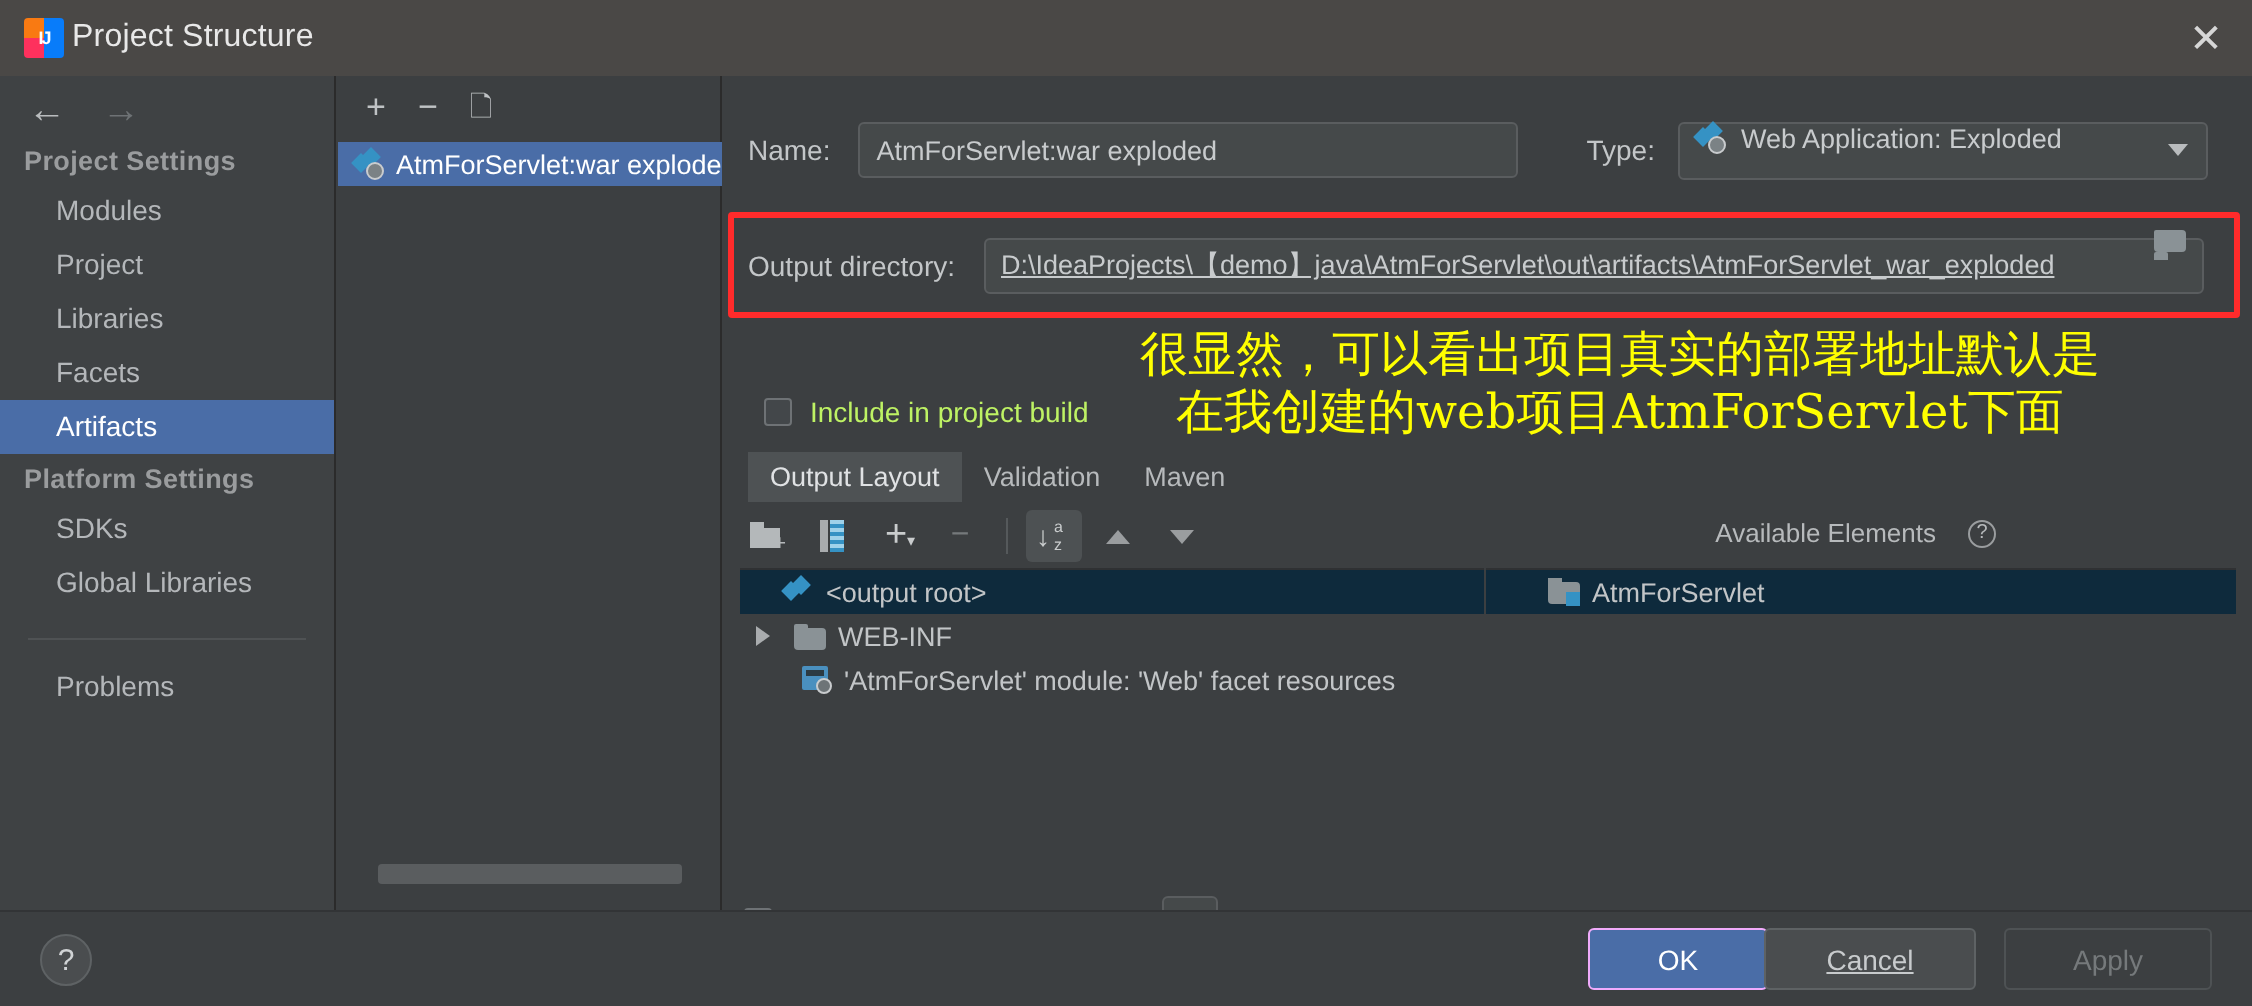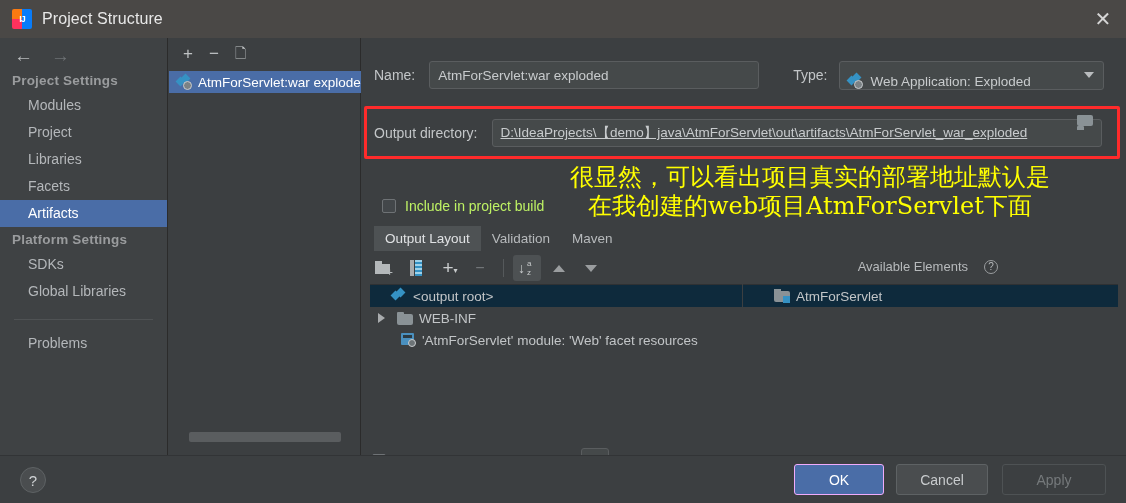--- a/index.html
+++ b/index.html
@@ -30,21 +30,21 @@
   .ij-logo .q2 { right:0; top:0; background:#087cfa; }
   .ij-logo .q3 { left:0; bottom:0; background:#fe315d; }
   .ij-logo .q4 { right:0; bottom:0; background:#087cfa; }
   .ij-logo .ijtxt {
     position:absolute; left:0; top:0; width:100%; height:100%;
     display:flex; align-items:center; justify-content:center;
     color:#fff; font-size:9px; font-weight:bold; letter-spacing:-1px;
     font-family:"Liberation Sans",sans-serif; z-index:2;
   }
   .title-text {
-    margin-left: 10px; color: #e8e8e8; font-size: 16px;
+    margin-left: 4px; color: #e8e8e8; font-size: 16px;
     letter-spacing: .1px;
   }
   .close-btn {
     position: absolute; right: 0; top: 0; width: 46px; height: 38px;
     display: flex; align-items: center; justify-content: center;
     color: #d6d6d6; font-size: 20px; font-weight: 300; cursor: default;
     font-family: "Liberation Sans", sans-serif;
   }
 
   
@@ -108,21 +108,21 @@
   .txtfield {
     background: #45494a; border: 1px solid #5a5d5f; border-radius: 3px;
     color: #c8cbcd; font-size: 13.5px; height: 28px;
     display: flex; align-items: center; padding: 0 8px;
   }
   #name-field { margin-left: 14px; width: 330px; }
   .type-label { margin-left: 34px; }
   .combo {
     margin-left: 12px; width: 265px; height: 29px;
     background: #45494a; border: 1px solid #5a5d5f; border-radius: 3px;
-    display: flex; align-items: flex-end; padding: 0 6px 0 8px;
+    display: flex; align-items: flex-start; padding: 0 6px 0 8px;
     color: #c8cbcd; font-size: 13.5px; gap: 7px; position: relative;
   }
   .combo .caret {
     position: absolute; right: 9px; top: 50%; transform: translateY(-50%);
     width: 0; height: 0; border-left: 5px solid transparent;
     border-right: 5px solid transparent; border-top: 6px solid #b9bcbe;
   }
 
   
   .redbox {
@@ -233,21 +233,21 @@
     border-radius: 50%; background: #4a4d4f; border: 1px solid #5e6264;
     color: #d0d3d5; font-size: 15px;
     display: flex; align-items: center; justify-content: center;
   }
   .btn {
     position: absolute; top: 8px; height: 31px; border-radius: 3px;
     display: flex; align-items: center; justify-content: center;
     font-size: 14px;
   }
   #ok-btn     { right: 242px; width: 90px; background: #4a6da7; color: #ffffff; border: 1px solid #f0abfc; }
-  #cancel-btn { right: 138px; width: 92px; background: #4a4d4f; color: #c8cbcd; border: 1px solid #5e6264; }
+  #cancel-btn { right: 138px; width: 106px; background: #4a4d4f; color: #c8cbcd; border: 1px solid #5e6264; text-decoration: underline; }
   #apply-btn  { right: 20px;  width: 104px; background: #3c3f41; color: #75797b; border: 1px solid #4e5254; }
 
   
   .annot {
     position: absolute; left: 570px; top: 163px; width: 556px;
     color: #ffff00; font-size: 24px; line-height: 29px;
     font-family: "DejaVu Serif", serif; white-space: nowrap;
     pointer-events: none; z-index: 50;
   }
   .annot .l2 { margin-left: 18px; }

